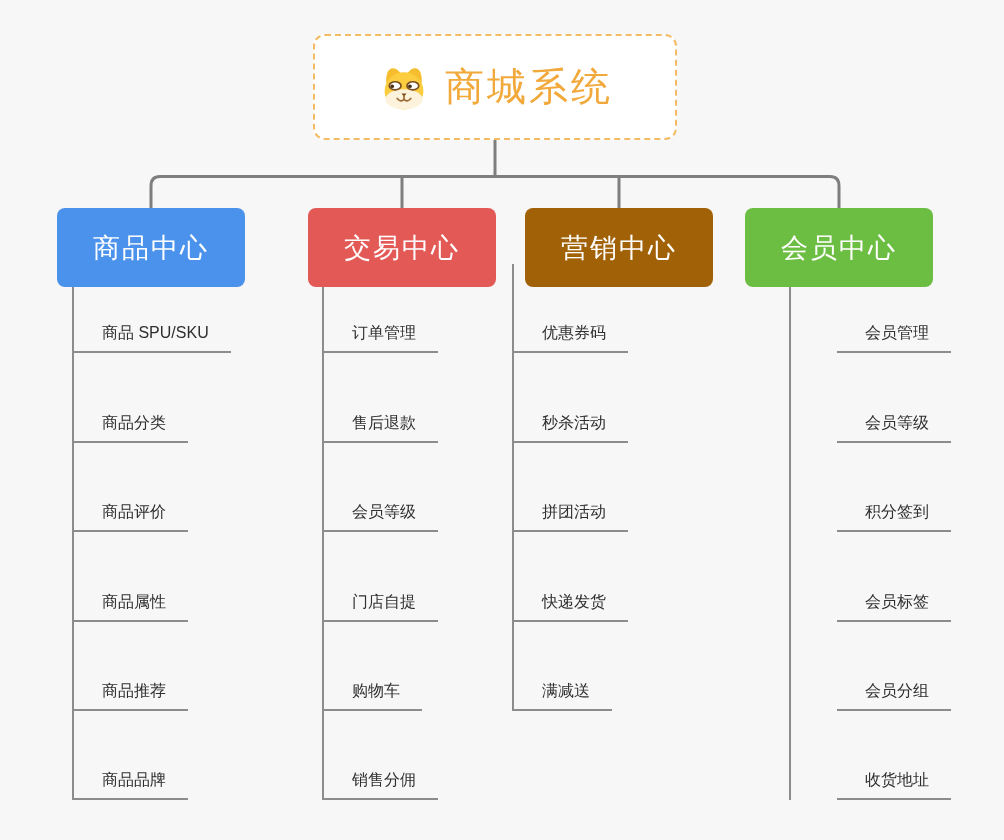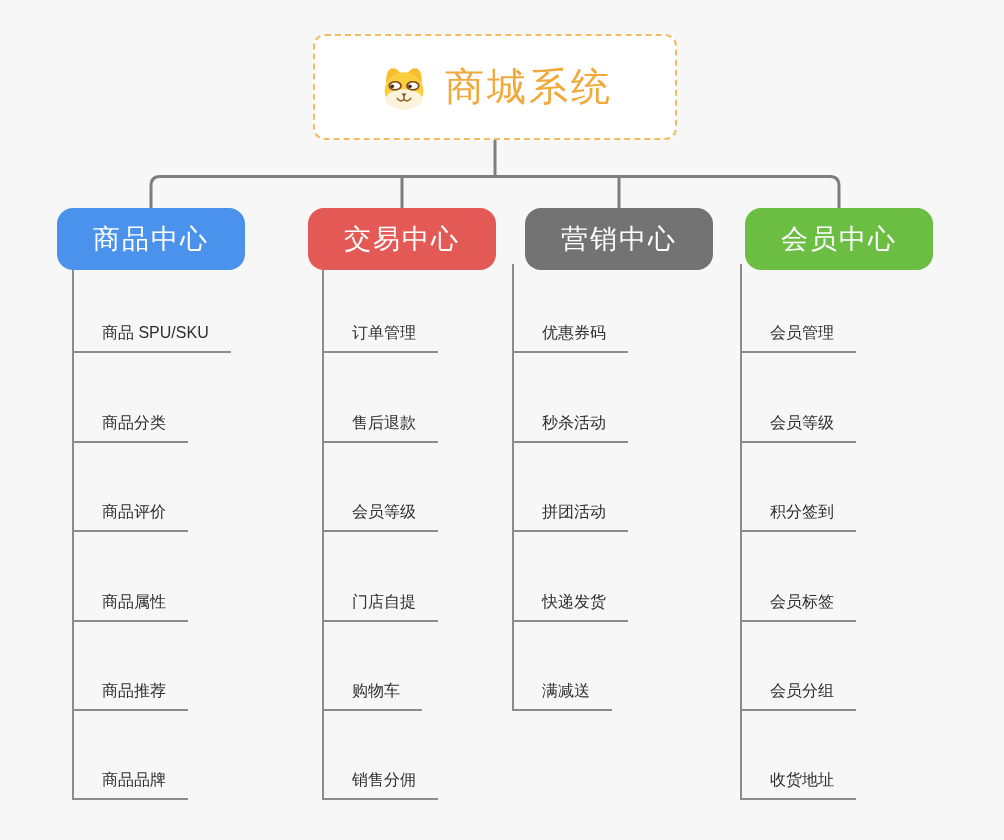--- a/index.html
+++ b/index.html
@@ -21,22 +21,22 @@
     border-radius:12px;
     display:flex;align-items:center;justify-content:center;gap:14px;
     z-index:2;cursor:pointer;
   }
   .root-title{
     font-size:39px;letter-spacing:3px;
     color:var(--root-text,#F2A93C);
     white-space:nowrap;
   }
   .branch-node{
-    position:absolute;top:208px;width:188px;height:62px;
-    border-radius:16px;
+    position:absolute;top:208px;width:188px;height:79px;
+    border-radius:8px;
     color:var(--node-text,#FFFFFF);
     font-size:27px;letter-spacing:2px;
     display:flex;align-items:center;justify-content:center;
     z-index:2;cursor:pointer;white-space:nowrap;
   }
   .leaves{
     position:absolute;top:264px;
     border-left:2px solid var(--branch-line,#8C8C8C);
     z-index:1;
   }
@@ -44,21 +44,21 @@
   .leaf-label{
     font-size:16px;
     color:var(--leaf-text,#2F2F2F);
     padding:0 22px 7px 28px;
     border-bottom:2px solid var(--branch-line,#8C8C8C);
     white-space:nowrap;cursor:pointer;
   }
   .col0 .branch-node{left:57px;} .col0 .leaves{left:72px;}
   .col1 .branch-node{left:308px;} .col1 .leaves{left:322px;}
   .col2 .branch-node{left:525px;} .col2 .leaves{left:512px;}
-  .col3 .branch-node{left:745px;} .col3 .leaves{left:740px;}
+  .col3 .branch-node{left:745px;} .col3 .leaves{left:789px;padding-left:46px;}
 </style>
 </head>
 <body>
 
 <div class="canvas">
 
   <svg class="connectors" width="1004" height="840">
     <path class="conn" d="M495 139 L495 176.5"></path>
     <path class="conn" d="M151 208 L151 186 Q151 176.5 160 176.5 L830 176.5 Q839 176.5 839 186 L839 208"></path>
     <path class="conn" d="M402 176.5 L402 208"></path>
@@ -123,21 +123,21 @@
       <div class="leaf">
           <span class="leaf-label">购物车</span>
         </div>
       <div class="leaf">
           <span class="leaf-label">销售分佣</span>
         </div>
     </div>
   </div>
 
   <div class="branch-col col2">
-    <div class="branch-node" style="background: #737373;">营销中心</div>
+    <div class="branch-node" style="background: #a16207;">营销中心</div>
     <div class="leaves">
       <div class="leaf">
           <span class="leaf-label">优惠券码</span>
         </div>
       <div class="leaf">
           <span class="leaf-label">秒杀活动</span>
         </div>
       <div class="leaf">
           <span class="leaf-label">拼团活动</span>
         </div>

